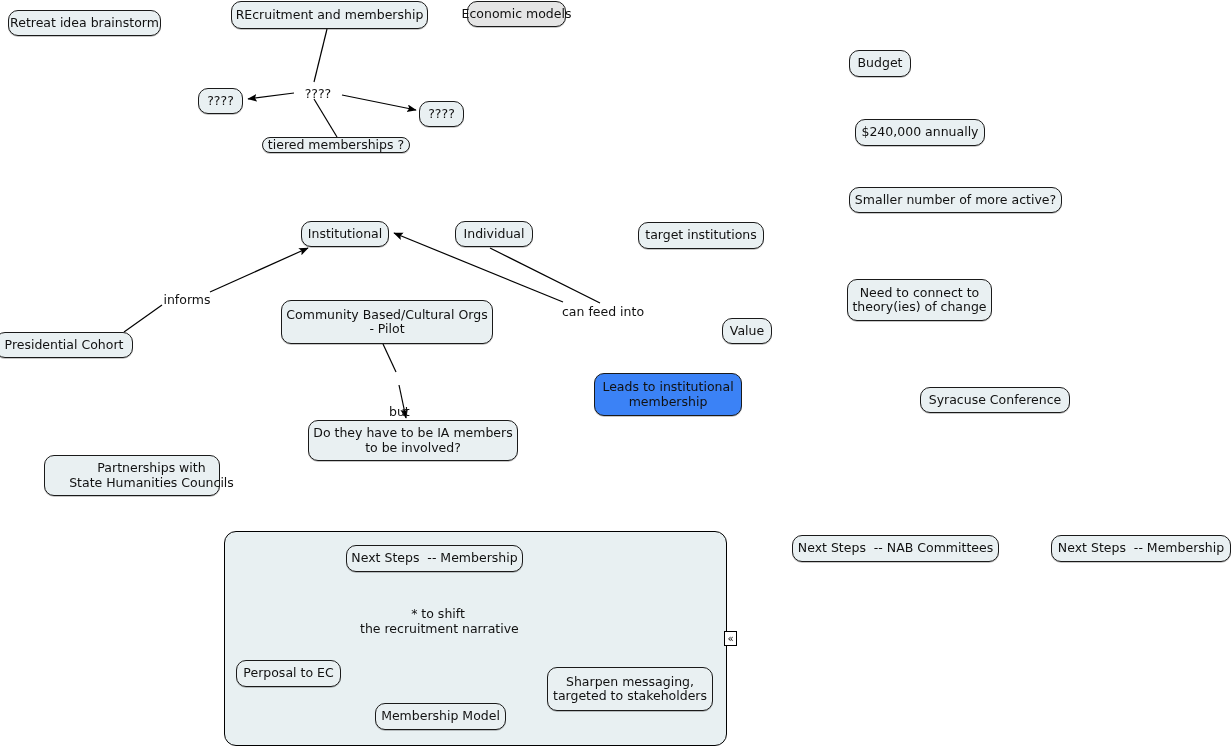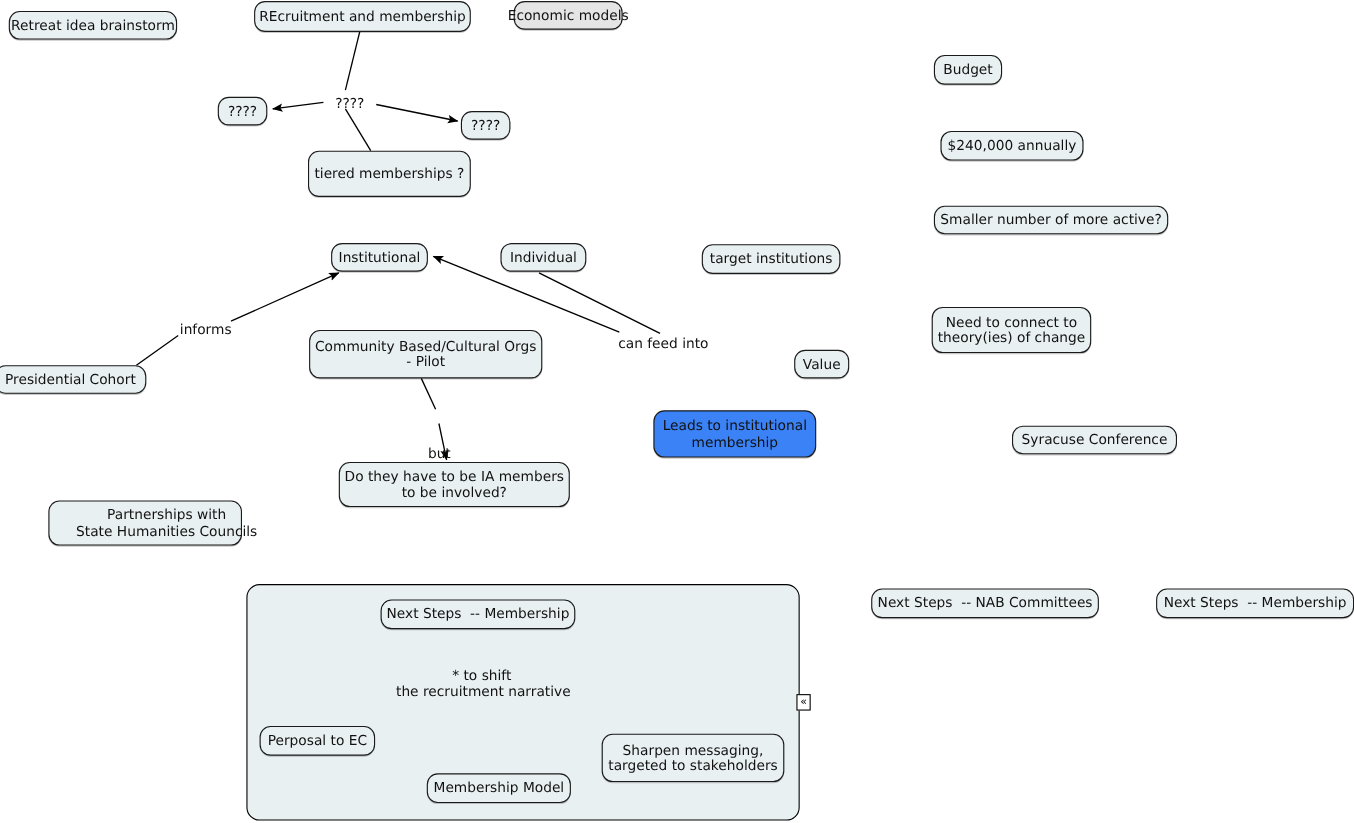--- a/index.html
+++ b/index.html
@@ -114,21 +114,21 @@
   <div id="panel-layer">
       <div class="group-panel" style="left: 224px; top: 531px; width: 503px; height: 215px; background: rgb(232, 240, 242);"></div>
       <div class="collapse-handle" style="left: 724px; top: 631px;">«</div>
     </div>
   <div id="node-layer">
       <div class="node" style="left: 8px; top: 10px; width: 153px; height: 26px; background: rgb(233, 240, 242); border-color: rgb(26, 26, 26);">Retreat idea brainstorm</div>
       <div class="node" style="left: 231px; top: 1px; width: 197px; height: 28px; background: rgb(233, 240, 242); border-color: rgb(26, 26, 26);">REcruitment and membership</div>
       <div class="node" style="left: 467px; top: 1px; width: 99px; height: 26px; background: #e5e5e5; border-color: rgb(26, 26, 26);">Economic models</div>
       <div class="node" style="left: 198px; top: 88px; width: 45px; height: 26px; background: rgb(233, 240, 242); border-color: rgb(26, 26, 26);">????</div>
       <div class="node" style="left: 419px; top: 101px; width: 45px; height: 26px; background: rgb(233, 240, 242); border-color: rgb(26, 26, 26);">????</div>
-      <div class="node" style="left: 280px; top: 137px; width: 148px; height: 42px; background: rgb(233, 240, 242); border-color: rgb(26, 26, 26);">tiered memberships ?</div>
+      <div class="node" style="left: 262px; top: 137px; width: 148px; height: 16px; background: rgb(233, 240, 242); border-color: rgb(26, 26, 26);">tiered memberships ?</div>
       <div class="node" style="left: 849px; top: 50px; width: 62px; height: 27px; background: rgb(233, 240, 242); border-color: rgb(26, 26, 26); text-align: right;">Budget</div>
       <div class="node" style="left: 855px; top: 119px; width: 130px; height: 27px; background: rgb(233, 240, 242); border-color: rgb(26, 26, 26);">$240,000 annually</div>
       <div class="node" style="left: 849px; top: 187px; width: 213px; height: 26px; background: rgb(233, 240, 242); border-color: rgb(26, 26, 26);">Smaller number of more active?</div>
       <div class="node" style="left: 301px; top: 221px; width: 88px; height: 26px; background: rgb(233, 240, 242); border-color: rgb(26, 26, 26);">Institutional</div>
       <div class="node" style="left: 455px; top: 221px; width: 78px; height: 26px; background: rgb(233, 240, 242); border-color: rgb(26, 26, 26);">Individual</div>
       <div class="node" style="left: 638px; top: 222px; width: 126px; height: 27px; background: rgb(233, 240, 242); border-color: rgb(26, 26, 26);">target institutions</div>
       <div class="node" style="left: 847px; top: 279px; width: 145px; height: 42px; background: rgb(233, 240, 242); border-color: rgb(26, 26, 26);">Need to connect to
 theory(ies) of change</div>
       <div class="node" style="left: 281px; top: 300px; width: 212px; height: 44px; background: rgb(233, 240, 242); border-color: rgb(26, 26, 26);">Community Based/Cultural Orgs
 - Pilot</div>
@@ -140,21 +140,21 @@
       <div class="node" style="left: 308px; top: 420px; width: 210px; height: 41px; background: rgb(233, 240, 242); border-color: rgb(26, 26, 26);">Do they have to be IA members
 to be involved?</div>
       <div class="node" style="left: 44px; top: 455px; width: 176px; height: 41px; background: rgb(233, 240, 242); border-color: rgb(26, 26, 26); padding-left: 48px;">Partnerships with
 State Humanities Councils</div>
       <div class="node" style="left: 346px; top: 545px; width: 177px; height: 27px; background: rgb(233, 240, 242); border-color: rgb(26, 26, 26);">Next Steps  -- Membership</div>
       <div class="node" style="left: 792px; top: 535px; width: 207px; height: 27px; background: rgb(233, 240, 242); border-color: rgb(26, 26, 26);">Next Steps  -- NAB Committees</div>
       <div class="node" style="left: 1051px; top: 535px; width: 180px; height: 27px; background: rgb(233, 240, 242); border-color: rgb(26, 26, 26);">Next Steps  -- Membership</div>
       <div class="node" style="left: 236px; top: 660px; width: 105px; height: 27px; background: rgb(233, 240, 242); border-color: rgb(26, 26, 26);">Perposal to EC</div>
       <div class="node" style="left: 547px; top: 667px; width: 166px; height: 44px; background: rgb(233, 240, 242); border-color: rgb(26, 26, 26);">Sharpen messaging,
 targeted to stakeholders</div>
-      <div class="node" style="left: 388px; top: 703px; width: 131px; height: 27px; background: rgb(233, 240, 242); border-color: rgb(26, 26, 26);">Membership Model</div>
+      <div class="node" style="left: 375px; top: 703px; width: 131px; height: 27px; background: rgb(233, 240, 242); border-color: rgb(26, 26, 26);">Membership Model</div>
     </div>
   <div id="label-layer">
       <div class="link-label" style="left: 298px; top: 87px; width: 40px;"><span style="position: relative; z-index: 1;">????</span></div>
       <div class="link-label" style="left: 163px; top: 293px; width: 48px;"><span style="position: relative; z-index: 1;">informs</span><span class="hl" style="left: 11px; width: 48px; background: rgb(255, 255, 0);"></span></div>
       <div class="link-label" style="left: 562px; top: 305px; width: 80px;"><span style="position: relative; z-index: 1;">can feed into</span><span class="hl" style="left: 3px; width: 85px; background: rgb(255, 255, 0);"></span></div>
       <div class="link-label" style="left: 389px; top: 377px; width: 20px; margin-top: 28px;"><span style="position: relative; z-index: 1;">but</span><span class="hl" style="left: 8px; width: 19px; background: rgb(255, 255, 0);"></span></div>
       <div class="link-label" style="left: 360px; top: 607px; width: 156px;"><span style="position: relative; z-index: 1;">* to shift
 the recruitment narrative</span></div>
     </div>
 </div>

